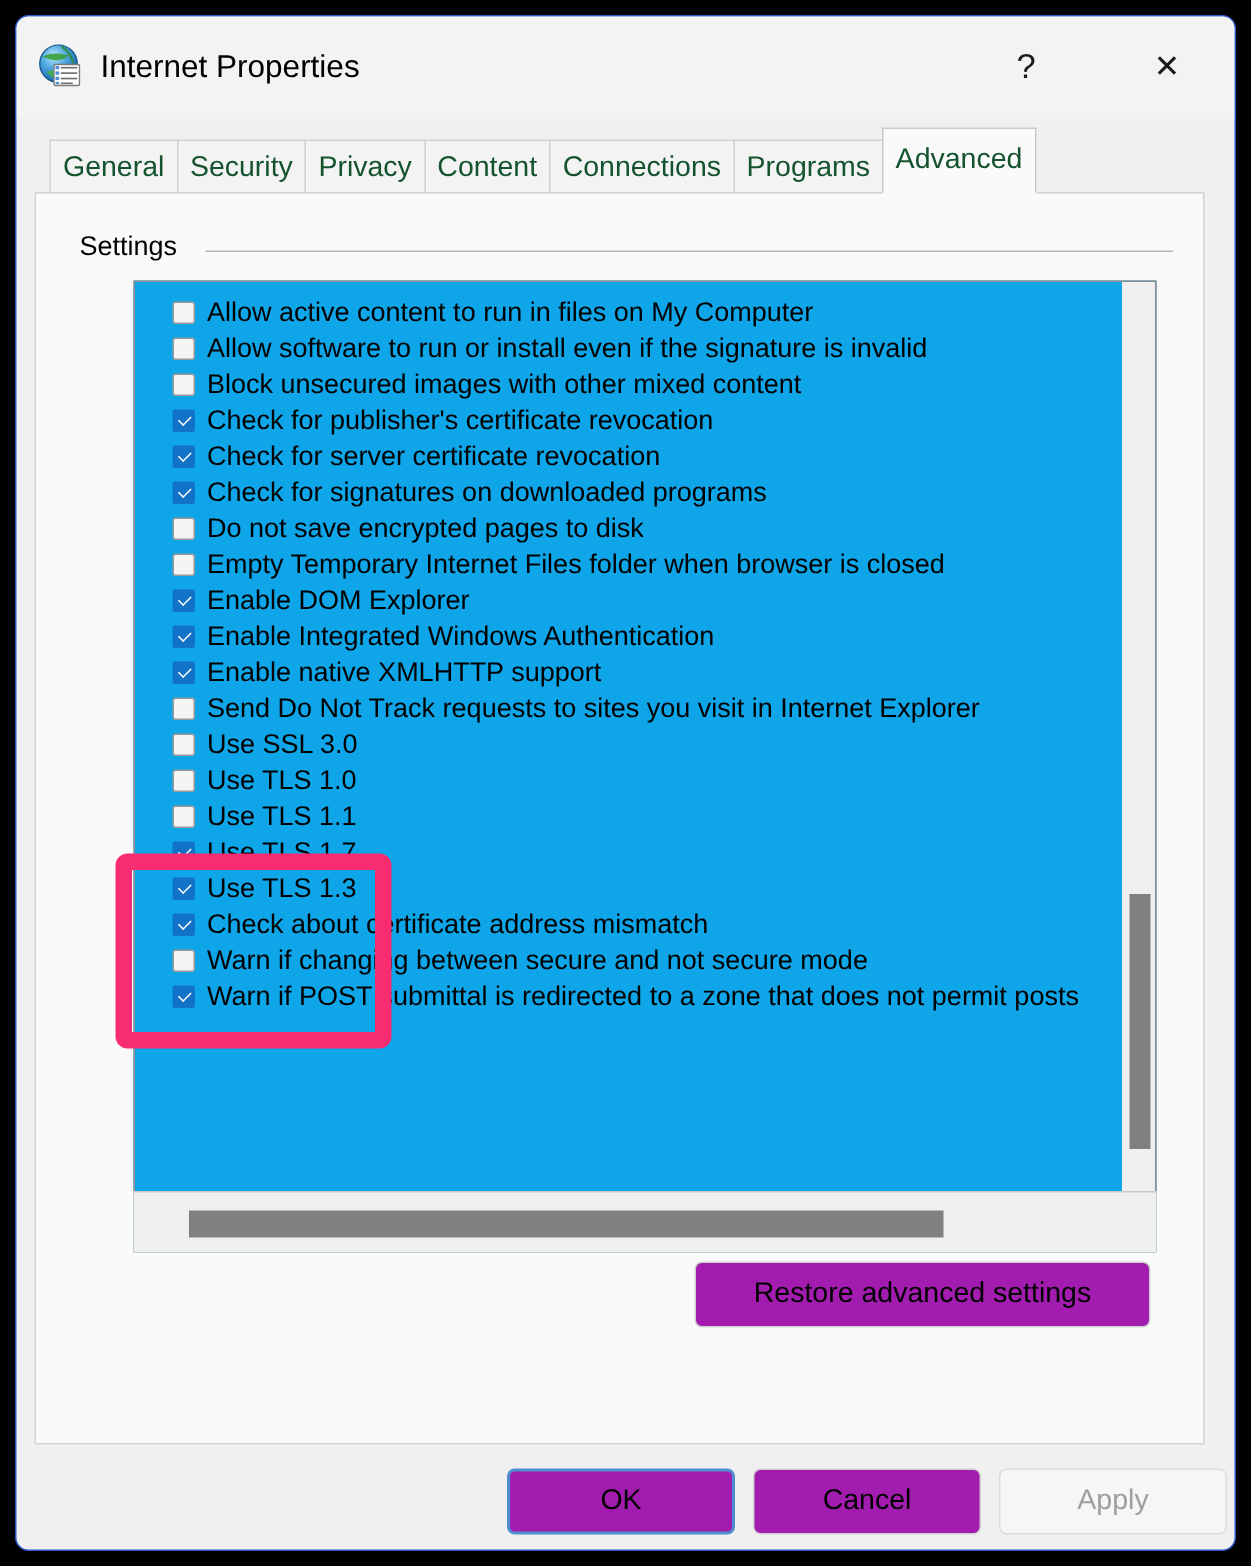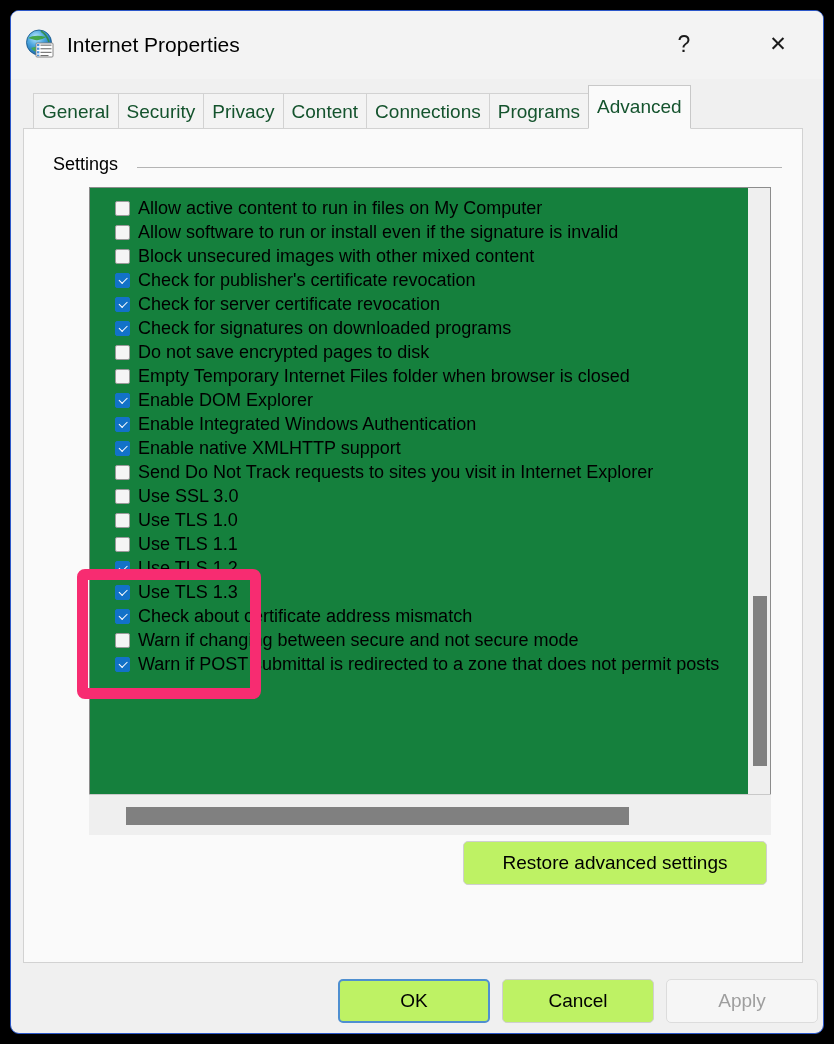--- a/index.html
+++ b/index.html
@@ -95,21 +95,21 @@
   #group-line {
     position: absolute; left: 126px; top: 156px;
     width: 645px; height: 1px; background: #b4b4b4;
   }
 
   
   #listbox {
     position: absolute;
     left: 78px; top: 176px;
     width: 682px; height: 648px;
-    background: #15803d;
+    background: #0ea5e9;
     border: 1px solid #848craft;
     border: 1px solid #8c8c8c;
     overflow: hidden;
   }
   #list-inner {
     position: absolute;
     left: 0; top: 8px;
     width: 648px; height: 600px;
     overflow: hidden;
   }
@@ -182,21 +182,21 @@
     width: 184px; height: 130px;
     border: 11px solid #f72c71;
     border-radius: 8px;
     pointer-events: none;
     z-index: 20;
   }
 
   
   .btn {
     position: absolute;
-    background: #bef264;
+    background: #a21caf;
     border: 1px solid #cfcfcf;
     border-radius: 5px;
     font-size: 19px;
     color: #000;
     font-family: "Liberation Sans", sans-serif;
     display: flex; align-items: center; justify-content: center;
     cursor: default;
   }
   #restore-btn {
     left: 452px; top: 830px;
@@ -327,21 +327,21 @@
         <div class="setting-row">
           <span class="cb"></span>
           <span class="setting-label">Use TLS 1.0</span>
         </div>
         <div class="setting-row">
           <span class="cb"></span>
           <span class="setting-label">Use TLS 1.1</span>
         </div>
         <div class="setting-row">
           <span class="cb checked"></span>
-          <span class="setting-label">Use TLS 1.2</span>
+          <span class="setting-label">Use TLS 1.7</span>
         </div>
         <div class="setting-row">
           <span class="cb checked"></span>
           <span class="setting-label">Use TLS 1.3</span>
         </div>
         <div class="setting-row">
           <span class="cb checked"></span>
           <span class="setting-label">Check about certificate address mismatch</span>
         </div>
         <div class="setting-row">

